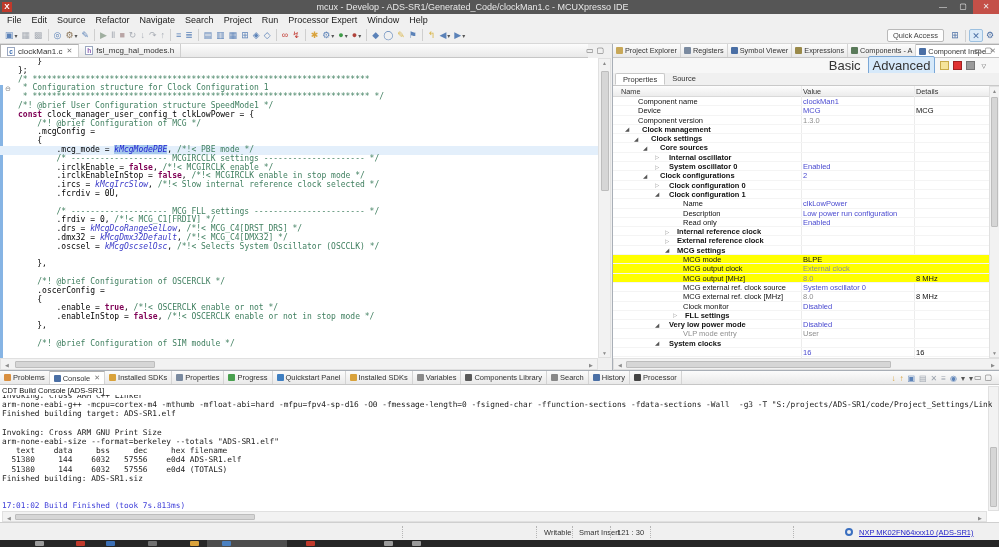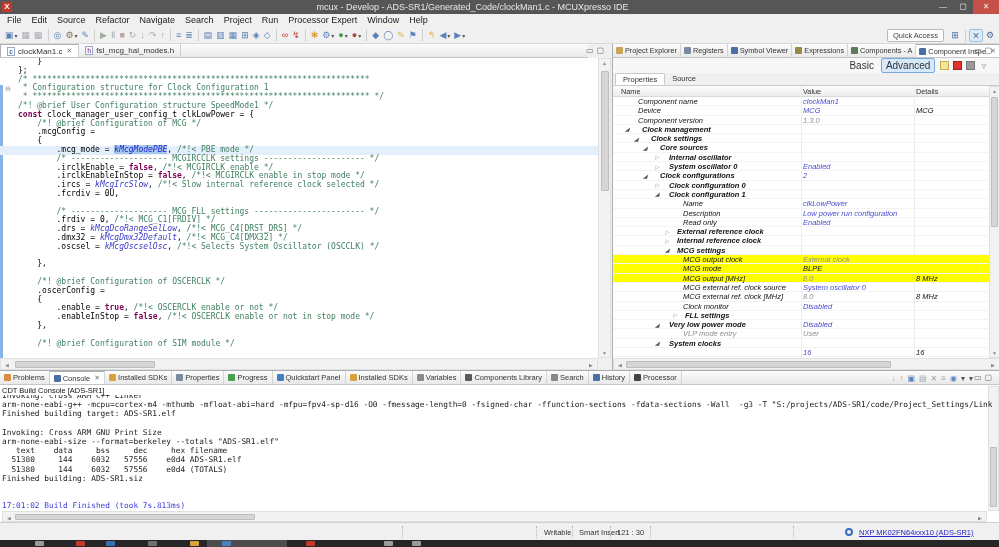--- a/index.html
+++ b/index.html
@@ -53,34 +53,34 @@
   .sbthumb { position:absolute; background:#d6d6d6; border:1px solid #bdbdbd; border-radius:1px; }
   .sbarrow { position:absolute; font-size:5px; color:#8a8a8a; text-align:center; }
 
   
   .rpanel { position:absolute; left:612px; top:44px; width:387px; height:326px; background:#fff; border-left:1px solid #a8aeb6; }
   #insp-tabs { position:absolute; left:0; top:0; width:387px; height:14px; background:linear-gradient(#fcfcfc,#e9e9e9); border-bottom:1px solid #c6c6c6; display:flex; }
   .ptab { display:flex; align-items:center; padding:0 3px; font-size:7.3px; color:#333; border-right:1px solid #d4d4d4; white-space:nowrap; }
   .ptab.active { background:#fff; border-top:1px solid #b0b0b0; }
   .pic { width:7px; height:7px; border-radius:1px; margin-right:2px; flex:none; }
   .imodes { position:absolute; left:0; top:14px; width:387px; height:15px; background:#f7f7f7; display:flex; align-items:center; justify-content:flex-end; padding-right:14px; }
-  .modebtn { font-size:10px; color:#333; padding:1px 4px; margin-right:3px; }
+  .modebtn { font-size:13px; color:#333; padding:1px 4px; margin-right:3px; }
   .modebtn.selected { background:#d6e9fa; border:1px solid #7aa7d6; border-radius:2px; }
   .mic { width:9px; height:9px; margin:0 2px; }
   .mic.note { background:#f5e49a; border:1px solid #c8ab4a; }
   .mic.red { background:#e03030; border:1px solid #a02020; }
   .mic.gray { background:#9a9a9a; border:1px solid #767676; }
   .vmenu { font-size:6px; color:#666; margin-left:4px; }
   .isubtabs { position:absolute; left:0; top:29px; width:387px; height:13px; background:#f0f0f0; border-bottom:1px solid #c9c9c9; display:flex; padding-left:2px; }
   .stab { font-size:7.5px; padding:0 7px; line-height:12px; color:#333; }
   .stab.active { background:#fff; border:1px solid #c9c9c9; border-bottom:1px solid #fff; border-radius:2px 2px 0 0; }
   .ihdr { position:absolute; left:0; top:42px; width:376px; height:11px; background:linear-gradient(#fdfdfd,#ececec); border-bottom:1px solid #d9d9d9; font-size:7.3px; color:#333; }
   .ihdr span { position:absolute; top:1px; }
   .colsep { position:absolute; top:42px; width:1px; height:272px; background:#ececec; }
-  #insp-rows { position:absolute; left:0; top:53px; width:376px; height:261px; overflow:hidden;font-style:italic; }
+  #insp-rows { position:absolute; left:0; top:53px; width:376px; height:261px; overflow:hidden; }
   .irow { position:relative; height:9.3px; font-size:7.5px; border-bottom:1px solid #f4f4f4; }
   .irow.yrow { background:#ffff00; }
   .arr { position:absolute; top:0.5px; font-size:5.5px; line-height:8px; color:#555; }
   .acol { color:#999; }
   .iname { position:absolute; top:0; white-space:nowrap; color:#111; }
   .iname.b { font-weight:bold; }
   .iname.gray { color:#8f8f8f; }
   .ival { position:absolute; left:190px; top:0; width:111px; white-space:nowrap; overflow:hidden; }
   .ival.link { color:#4a4ad0; }
   .ival.gray { color:#8f8f8f; }
@@ -433,37 +433,37 @@
       <div class="irow">
         <div class="iname" style="left: 70px;">Description</div>
         <div class="ival link">Low power run configuration</div>
       </div>
       <div class="irow">
         <div class="iname" style="left: 70px;">Read only</div>
         <div class="ival link">Enabled</div>
       </div>
       <div class="irow">
         <div class="arr acol" style="left: 52px;">▷</div>
+        <div class="iname b" style="left: 64px;">Internal reference clock</div>
+      </div>
+      <div class="irow">
+        <div class="arr acol" style="left: 52px;">▷</div>
         <div class="iname b" style="left: 64px;">External reference clock</div>
-      </div>
-      <div class="irow">
-        <div class="arr acol" style="left: 52px;">▷</div>
-        <div class="iname b" style="left: 64px;">Internal reference clock</div>
       </div>
       <div class="irow">
         <div class="arr aexp" style="left: 52px;">◢</div>
         <div class="iname b" style="left: 64px;">MCG settings</div>
+      </div>
+      <div class="irow yrow">
+        <div class="iname" style="left: 70px;">MCG mode</div>
+        <div class="ival dark">BLPE</div>
       </div>
       <div class="irow yrow">
         <div class="iname" style="left: 70px;">MCG output clock</div>
         <div class="ival gray">External clock</div>
-      </div>
-      <div class="irow yrow">
-        <div class="iname" style="left: 70px;">MCG mode</div>
-        <div class="ival dark">BLPE</div>
       </div>
       <div class="irow yrow">
         <div class="iname" style="left: 70px;">MCG output [MHz]</div>
         <div class="ival gray">8.0</div>
         <div class="idet">8 MHz</div>
       </div>
       <div class="irow">
         <div class="iname" style="left: 70px;">MCG external ref. clock source</div>
         <div class="ival link">System oscillator 0</div>
       </div>

